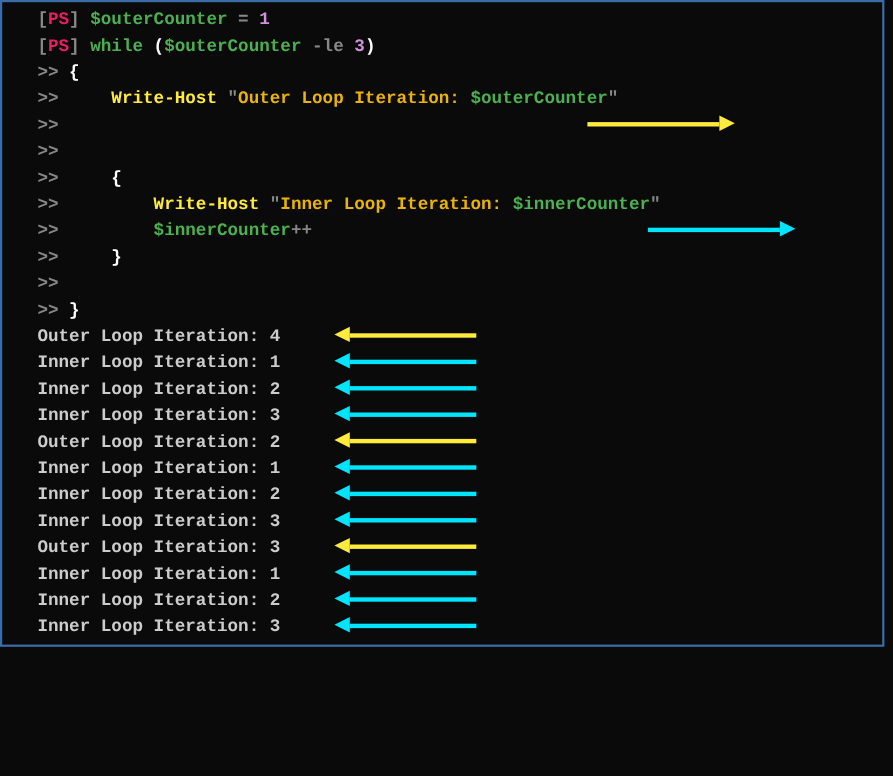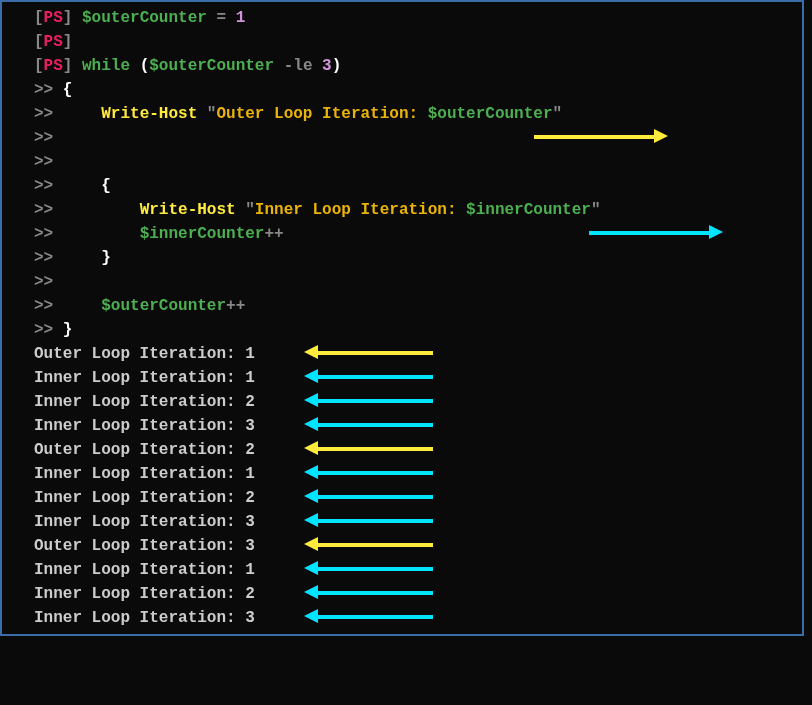--- a/index.html
+++ b/index.html
@@ -71,21 +71,20 @@
       position: absolute;
     }
   </style>
 </head>
 <body>
 
 <div>
 
 <div class="line"><span class="bracket">[</span><span class="ps">PS</span><span class="bracket">] </span><span class="var">$outerCounter</span><span class="white"> </span><span class="op">=</span><span class="white"> </span><span class="num">1</span></div>
 
-<div class="line"><span class="bracket">[</span><span class="ps">PS</span><span class="bracket">]</span></div>
 
 <div class="line"><span class="bracket">[</span><span class="ps">PS</span><span class="bracket">] </span><span class="keyword">while</span><span class="white"> </span><span class="white">(</span><span class="var">$outerCounter</span><span class="white"> </span><span class="op">-le</span><span class="white"> </span><span class="num">3</span><span class="white">)</span></div>
 
 <div class="line"><span class="cont">&gt;&gt;</span><span class="white"> </span><span class="white">{</span></div>
 
 <div class="line"><span class="cont">&gt;&gt;</span><span> </span><span>    </span><span class="cmd">Write-Host</span><span> </span><span class="str">"</span><span class="str-txt">Outer Loop Iteration: </span><span class="str-var">$outerCounter</span><span class="str">"</span></div>
 
 <div class="line"><span class="cont">&gt;&gt;</span>
   <span class="arrow-container yellow" style="left:500px;top:4px;">
     <span class="arrow-body" style="width:120px;"></span><span class="arrow-head-right"></span>
@@ -103,26 +102,25 @@
 <div class="line"><span class="cont">&gt;&gt;</span><span> </span><span>        </span><span class="var">$innerCounter</span><span class="op">++</span>
   <span class="arrow-container cyan" style="left:555px;top:4px;">
     <span class="arrow-body" style="width:120px;"></span><span class="arrow-head-right"></span>
   </span>
 </div>
 
 <div class="line"><span class="cont">&gt;&gt;</span><span> </span><span>    </span><span class="white">}</span></div>
 
 <div class="line"><span class="cont">&gt;&gt;</span></div>
 
-<div class="line"><span class="cont">&gt;&gt;</span><span> </span><span>    </span><span class="var">$outerCounter</span><span class="op">++</span></div>
 
 <div class="line"><span class="cont">&gt;&gt;</span><span class="white"> </span><span class="white">}</span></div>
 
 <div id="output-container">
-      <div class="line"><span class="output">Outer Loop Iteration: 1</span><span class="arrow-container yellow" style="left: 270px; top: 4px;"><span class="arrow-head-left"></span><span class="arrow-body" style="width: 115px;"></span></span></div>
+      <div class="line"><span class="output">Outer Loop Iteration: 4</span><span class="arrow-container yellow" style="left: 270px; top: 4px;"><span class="arrow-head-left"></span><span class="arrow-body" style="width: 115px;"></span></span></div>
       <div class="line"><span class="output">Inner Loop Iteration: 1</span><span class="arrow-container cyan" style="left: 270px; top: 4px;"><span class="arrow-head-left"></span><span class="arrow-body" style="width: 115px;"></span></span></div>
       <div class="line"><span class="output">Inner Loop Iteration: 2</span><span class="arrow-container cyan" style="left: 270px; top: 4px;"><span class="arrow-head-left"></span><span class="arrow-body" style="width: 115px;"></span></span></div>
       <div class="line"><span class="output">Inner Loop Iteration: 3</span><span class="arrow-container cyan" style="left: 270px; top: 4px;"><span class="arrow-head-left"></span><span class="arrow-body" style="width: 115px;"></span></span></div>
       <div class="line"><span class="output">Outer Loop Iteration: 2</span><span class="arrow-container yellow" style="left: 270px; top: 4px;"><span class="arrow-head-left"></span><span class="arrow-body" style="width: 115px;"></span></span></div>
       <div class="line"><span class="output">Inner Loop Iteration: 1</span><span class="arrow-container cyan" style="left: 270px; top: 4px;"><span class="arrow-head-left"></span><span class="arrow-body" style="width: 115px;"></span></span></div>
       <div class="line"><span class="output">Inner Loop Iteration: 2</span><span class="arrow-container cyan" style="left: 270px; top: 4px;"><span class="arrow-head-left"></span><span class="arrow-body" style="width: 115px;"></span></span></div>
       <div class="line"><span class="output">Inner Loop Iteration: 3</span><span class="arrow-container cyan" style="left: 270px; top: 4px;"><span class="arrow-head-left"></span><span class="arrow-body" style="width: 115px;"></span></span></div>
       <div class="line"><span class="output">Outer Loop Iteration: 3</span><span class="arrow-container yellow" style="left: 270px; top: 4px;"><span class="arrow-head-left"></span><span class="arrow-body" style="width: 115px;"></span></span></div>
       <div class="line"><span class="output">Inner Loop Iteration: 1</span><span class="arrow-container cyan" style="left: 270px; top: 4px;"><span class="arrow-head-left"></span><span class="arrow-body" style="width: 115px;"></span></span></div>
       <div class="line"><span class="output">Inner Loop Iteration: 2</span><span class="arrow-container cyan" style="left: 270px; top: 4px;"><span class="arrow-head-left"></span><span class="arrow-body" style="width: 115px;"></span></span></div>

